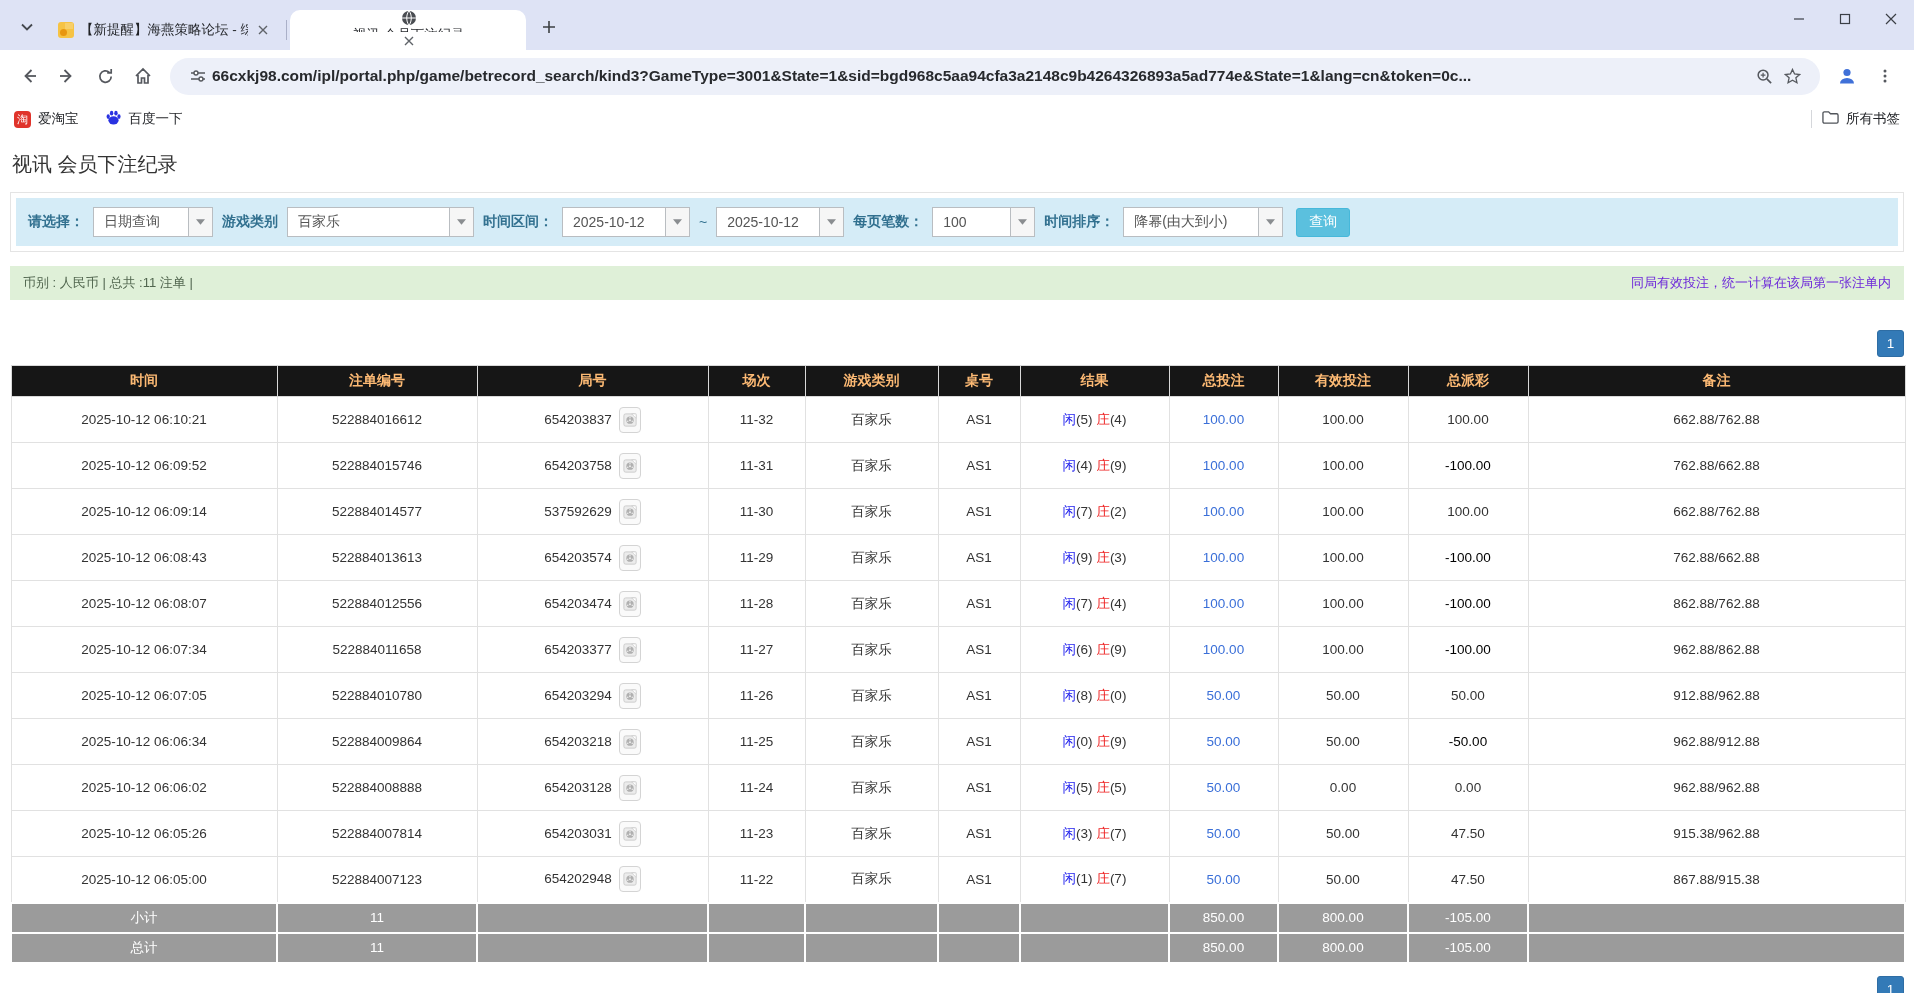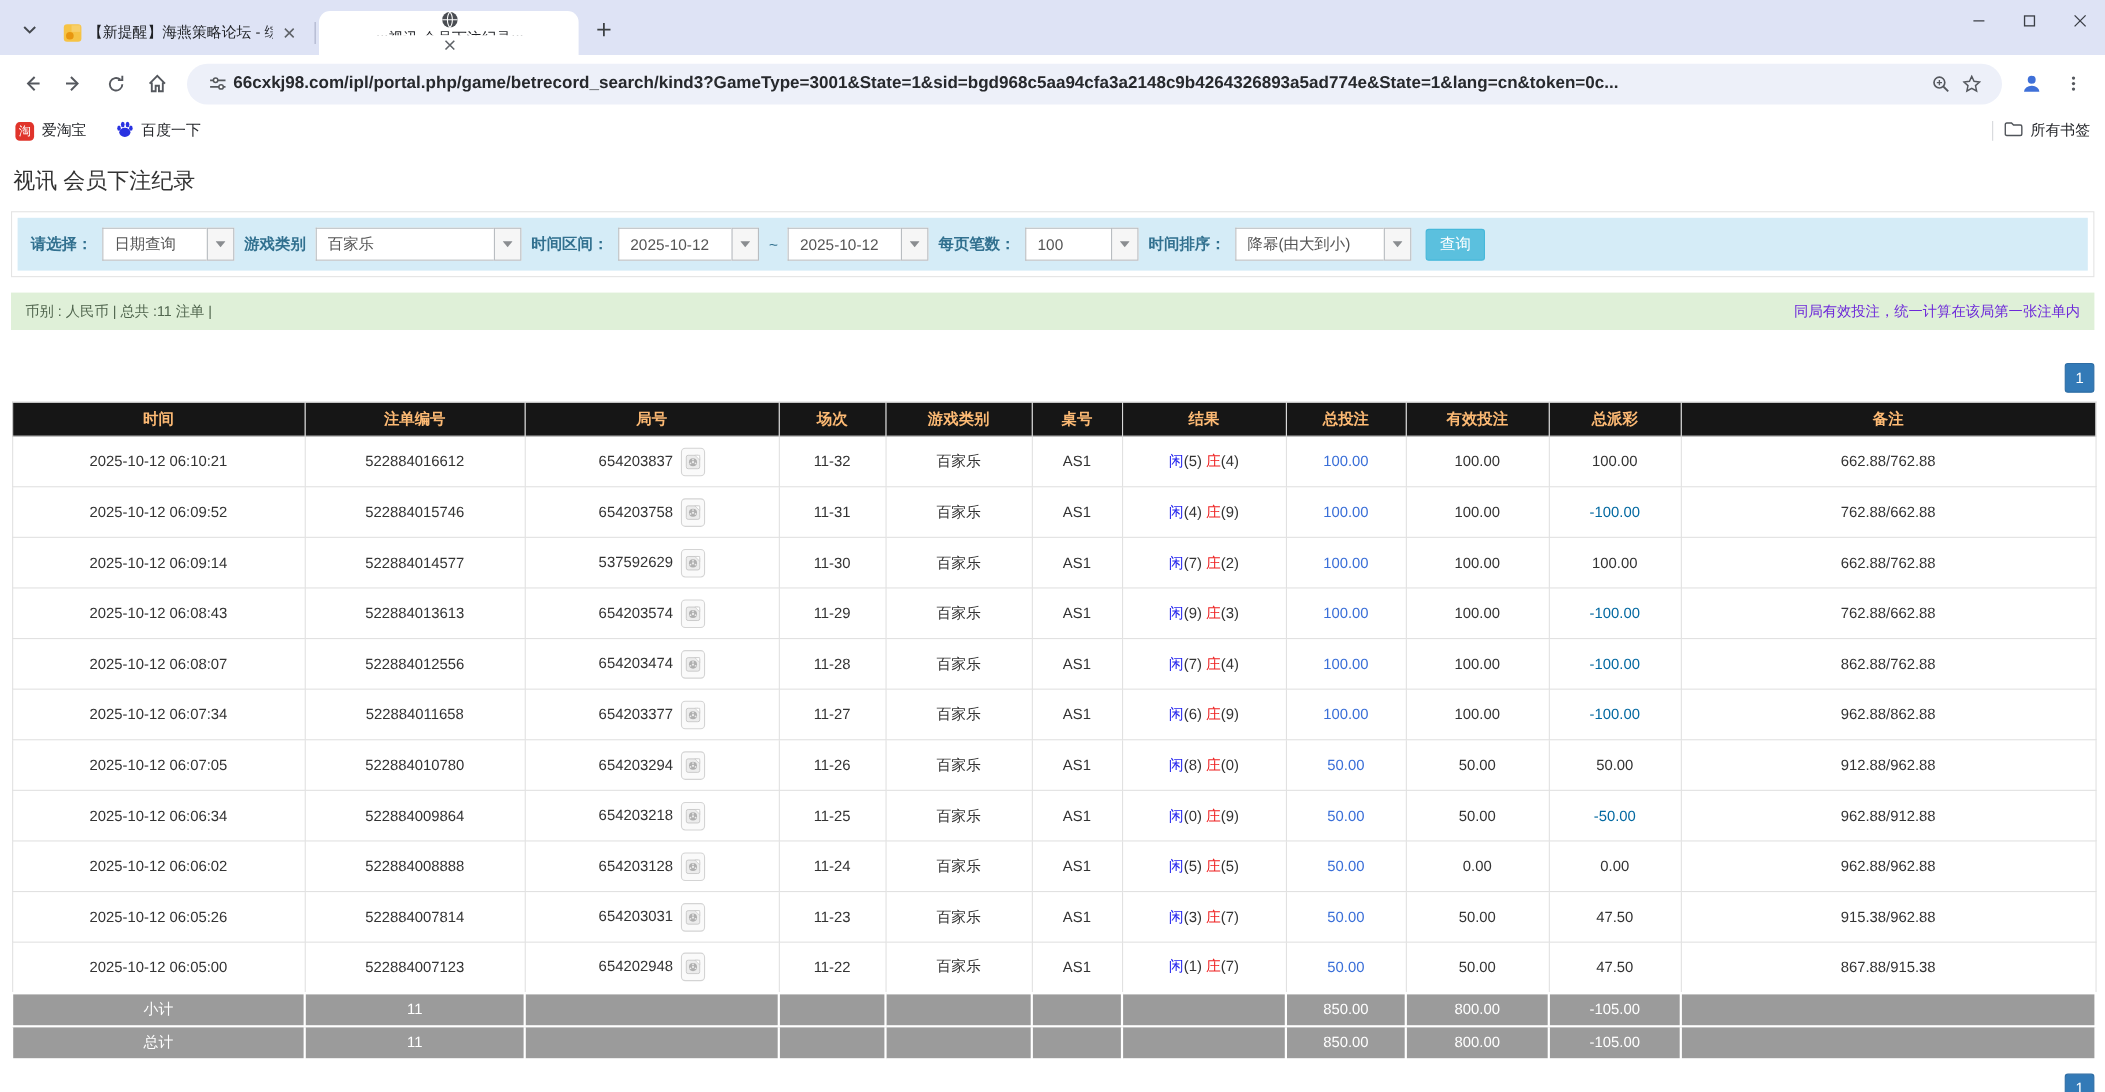--- a/index.html
+++ b/index.html
@@ -76,21 +76,21 @@
   .page-btn { min-width:27px; height:27px; background:#337ab7; border:1px solid #2e6da4;
     color:#fff; font-size:13.5px; border-radius:3px; cursor:pointer; }
 
   table.bets { margin:0 10px; width:1894px; border-collapse:collapse; table-layout:fixed;
     font-size:13.5px; color:#333; }
   .bets th { background:#161616; color:#fdba74; height:31px; font-size:14px; font-weight:700;
     border:1px solid #d9d9d9; text-align:center; }
   .bets td { height:46px; border:1px solid #e1e1e1; text-align:center; background:#fff; }
   .bets tr.foot td { background:#9b9b9b; color:#fff; height:30px; border:2px solid #fff; }
   .val-link { color:#3a6fd8; cursor:pointer; }
-  .neg { color:#0369a1; }
+  .neg { color:#000000; }
   .p-blue { color:#2222ee; }
   .b-red { color:#ee2222; }
   .replay-btn { display:inline-flex; align-items:center; justify-content:center; width:22px; height:26px;
     border:1px solid #d4d4d4; border-radius:4px; background:#fafafa; margin-left:7px;
     vertical-align:middle; cursor:pointer; }
 </style>
 </head>
 <body>
 
 <div>

